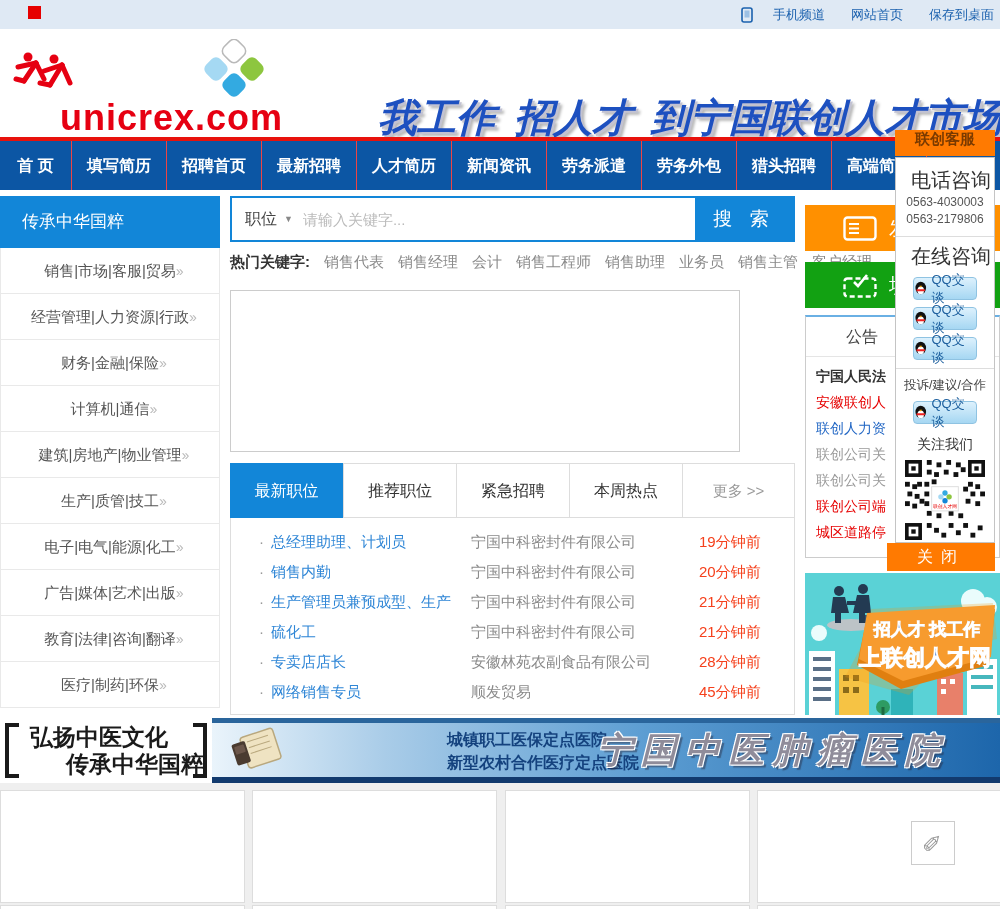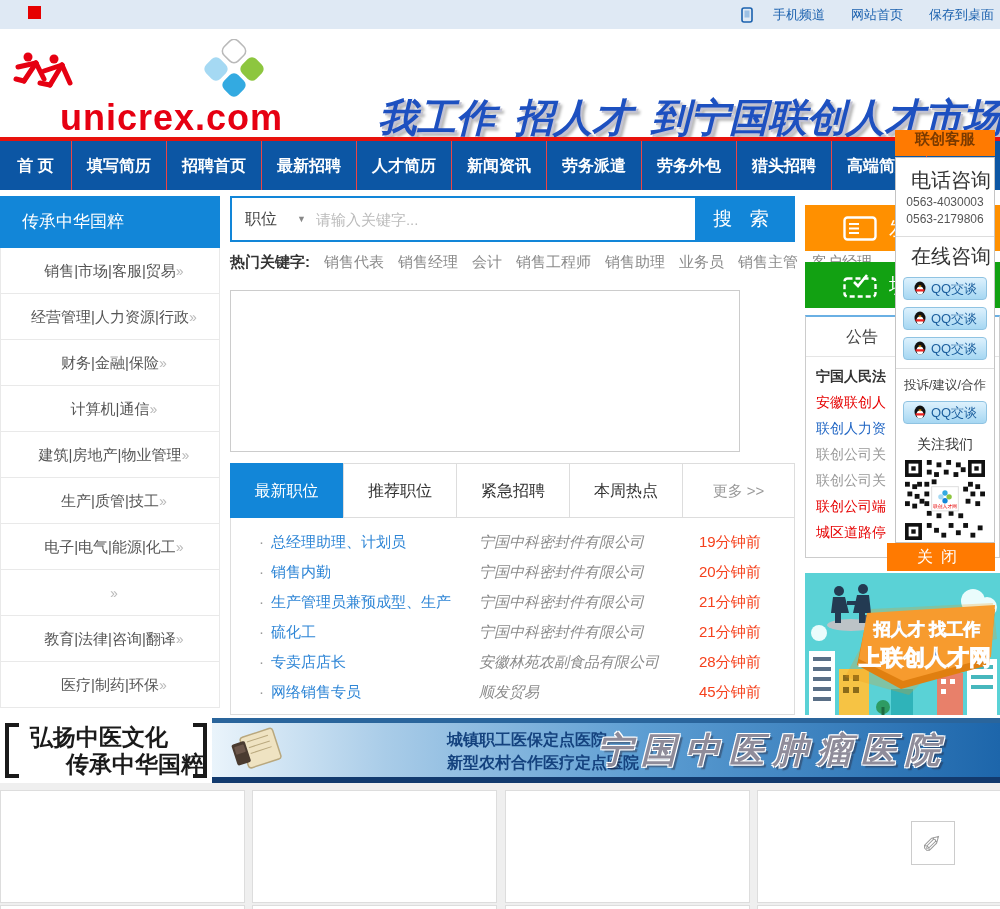--- a/index.html
+++ b/index.html
@@ -39,21 +39,21 @@
   .sidebar { position:absolute; left:0; top:196px; width:220px; }
   .sb-head { height:52px; line-height:52px; background:#1286d8; color:#fff; font-size:17px; padding-left:22px; }
   .sb-row { height:46px; line-height:45px; background:#fff; border:1px solid #e9e9e9; border-top:none;
             padding:0 14px 0 20px; color:#555; font-size:15px; display:flex; justify-content:center;
             align-items:center; cursor:pointer; white-space:nowrap; }
   .sb-arrow { color:#bbb; font-size:15px; letter-spacing:-2px; }
 
   
   .searchbox { position:absolute; left:230px; top:196px; width:565px; height:46px;
                border:2px solid #1286d8; background:#fff; display:flex; align-items:stretch; }
-  .search-cat { display:flex; align-items:center; gap:20px; padding:0 10px 0 13px; font-size:16px; color:#444; cursor:pointer; }
+  .search-cat { display:flex; align-items:center; gap:7px; padding:0 10px 0 13px; font-size:16px; color:#444; cursor:pointer; }
   .search-cat .arr { font-size:9px; color:#888; }
   .search-input { flex:1; border:none; outline:none; font-size:15px; color:#333; }
   .search-input::placeholder { color:#bbb; }
   .search-btn { width:98px; background:#1286d8; color:#fff; border:none; font-size:19px;
                 letter-spacing:6px; cursor:pointer; font-family:inherit; }
 
   .keywords { position:absolute; left:230px; top:253px; width:565px; display:flex; gap:14px;
               font-size:15px; white-space:nowrap; }
   .kw-label { color:#333; font-weight:bold; }
   .kw { color:#8a8a8a; cursor:pointer; }
@@ -66,21 +66,21 @@
           border:1px solid #ddd; background:#fff; }
   .tab { flex:0 0 113px; text-align:center; line-height:53px; font-size:16px; color:#333;
          border-right:1px solid #ddd; cursor:pointer; }
   .tab.active { background:#1286d8; color:#fff; margin:-1px 0 -1px -1px; line-height:55px; flex:0 0 114px; }
   .tab.more { border-right:none; color:#999; font-size:15px; flex:1; }
   .jobbox { position:absolute; left:230px; top:518px; width:565px; height:197px; background:#fff;
             border:1px solid #ddd; border-top:none; padding-top:9px; }
   .job-row { position:relative; height:30px; line-height:30px; font-size:15px; white-space:nowrap; }
   .job-bullet { position:absolute; left:28px; color:#999; }
   .job-title { position:absolute; left:40px; color:#2f86d6; cursor:pointer; }
-  .job-company { position:absolute; left:248px; color:#8a8a8a;font-style:italic; }
+  .job-company { position:absolute; left:240px; color:#8a8a8a; }
   .job-time { position:absolute; left:468px; color:#f5401c; }
 
   
   .btn-post, .btn-resume { position:absolute; left:805px; width:195px; height:46px; display:flex;
          align-items:center; gap:12px; padding-left:38px; color:#fff; font-size:20px; cursor:pointer; }
   .btn-post { top:205px; background:#ff9000; }
   .btn-resume { top:262px; background:#12a112; }
 
   .noticebox { position:absolute; left:805px; top:315px; width:195px; height:243px; background:#fff;
                border:1px solid #ccc; border-top:2px solid #6ab0e4; }
@@ -95,21 +95,21 @@
 
   
   .sp-header { position:absolute; left:895px; top:130px; width:100px; height:26px; background:#ff7a01;
                overflow:hidden; z-index:60; text-align:center; }
   .sp-header span { display:inline-block; margin-top:-14px; color:#7a3a00; font-size:15px; font-weight:bold; }
   .sp-body { position:absolute; left:895px; top:157px; width:100px; height:386px; background:#fff;
              border:1px solid #c4c4c4; z-index:60; display:flex; flex-direction:column; align-items:center; }
   .sp-title { margin-top:9px; font-size:20px; color:#333;margin-left:12px; }
   .sp-phone { font-size:12px; color:#555; line-height:17px; }
   .sp-div { width:98px; border-top:1px solid #ddd; margin:8px 0 6px; }
-  .qq-btn { margin-top:7px; width:84px; height:23px; display:flex; align-items:center; justify-content:center;
+  .qq-btn { margin-top:7px; width:64px; height:23px; display:flex; align-items:center; justify-content:center;
             gap:4px; background:linear-gradient(#ddf1fd,#a6d7f2); border:1px solid #8fc3e2; border-radius:4px;
             font-size:13px; color:#1c5f9e; cursor:pointer; }
   .sp-feedback { font-size:12.5px; color:#444; margin-top:2px; }
   .sp-follow { margin-top:12px; font-size:14px; color:#333; }
   .sp-qr { margin-top:6px; }
   .sp-close { position:absolute; left:887px; top:543px; width:108px; height:28px; background:#ff7a01;
               color:#fff; font-size:16px; letter-spacing:8px; text-align:center; line-height:28px;
               z-index:60; cursor:pointer; }
 
   
@@ -226,20 +226,21 @@
     </div>
   <div class="sb-row">
       <span>生产|质管|技工</span>
       <span class="sb-arrow">››</span>
     </div>
   <div class="sb-row">
       <span>电子|电气|能源|化工</span>
       <span class="sb-arrow">››</span>
     </div>
   <div class="sb-row">
+      <span>广告|媒体|艺术|出版</span>
       <span class="sb-arrow">››</span>
     </div>
   <div class="sb-row">
       <span>教育|法律|咨询|翻译</span>
       <span class="sb-arrow">››</span>
     </div>
   <div class="sb-row">
       <span>医疗|制药|环保</span>
       <span class="sb-arrow">››</span>
     </div>

